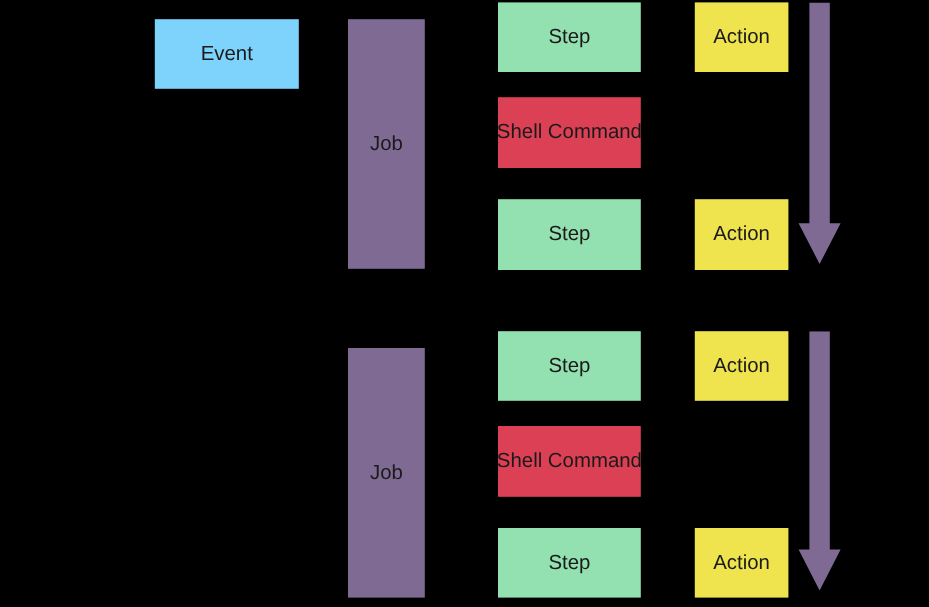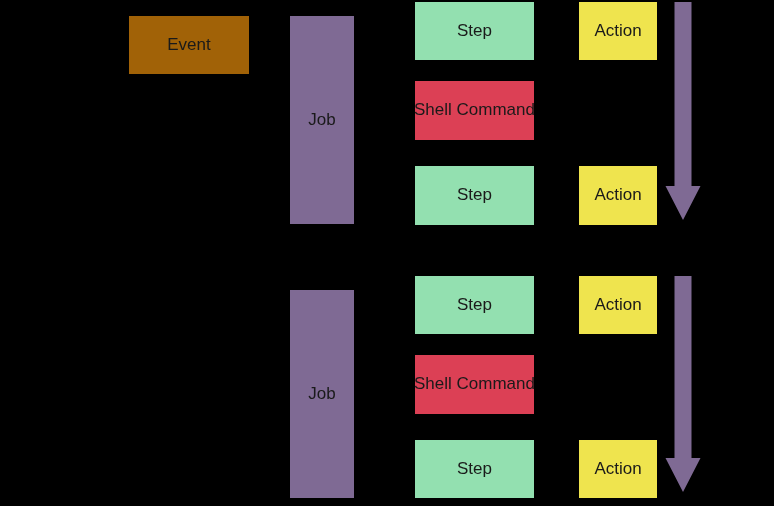--- a/index.html
+++ b/index.html
@@ -47,21 +47,21 @@
     position: absolute;
   }
   .arrow-wrap svg {
     display: block;
   }
 </style>
 </head>
 <body>
 
 <div id="canvas">
-    <div class="node" style="left: 129px; top: 16px; width: 120px; height: 58px; background: #a16207; color: rgb(26, 26, 26); justify-content: center;">
+    <div class="node" style="left: 129px; top: 16px; width: 120px; height: 58px; background: #7dd3fc; color: rgb(26, 26, 26); justify-content: center;">
       <span class="node-label">Event</span>
     </div>
     <div class="node" style="left: 290px; top: 16px; width: 64px; height: 208px; background: rgb(127, 106, 148); color: rgb(26, 26, 26);">
       <span class="node-label">Job</span>
     </div>
     <div class="node" style="left: 415px; top: 2px; width: 119px; height: 58px; background: rgb(147, 224, 176); color: rgb(26, 26, 26);">
       <span class="node-label">Step</span>
     </div>
     <div class="node" style="left: 579px; top: 2px; width: 78px; height: 58px; background: rgb(239, 228, 78); color: rgb(26, 26, 26);">
       <span class="node-label">Action</span>

